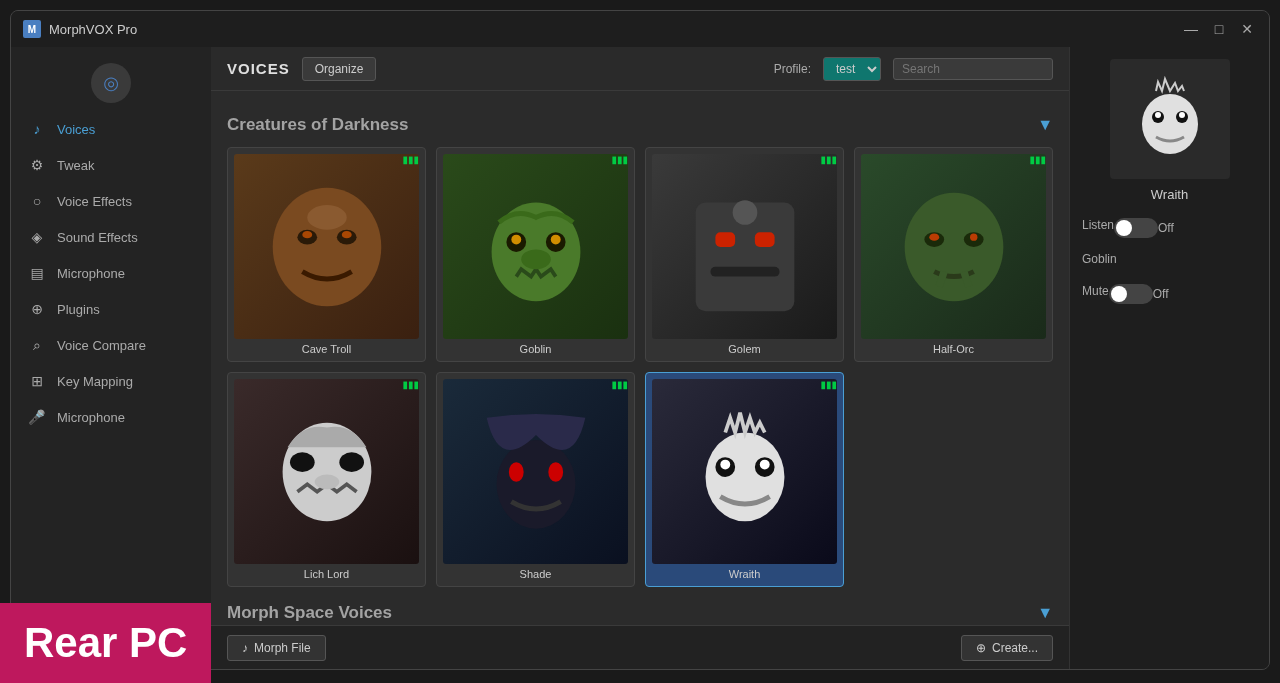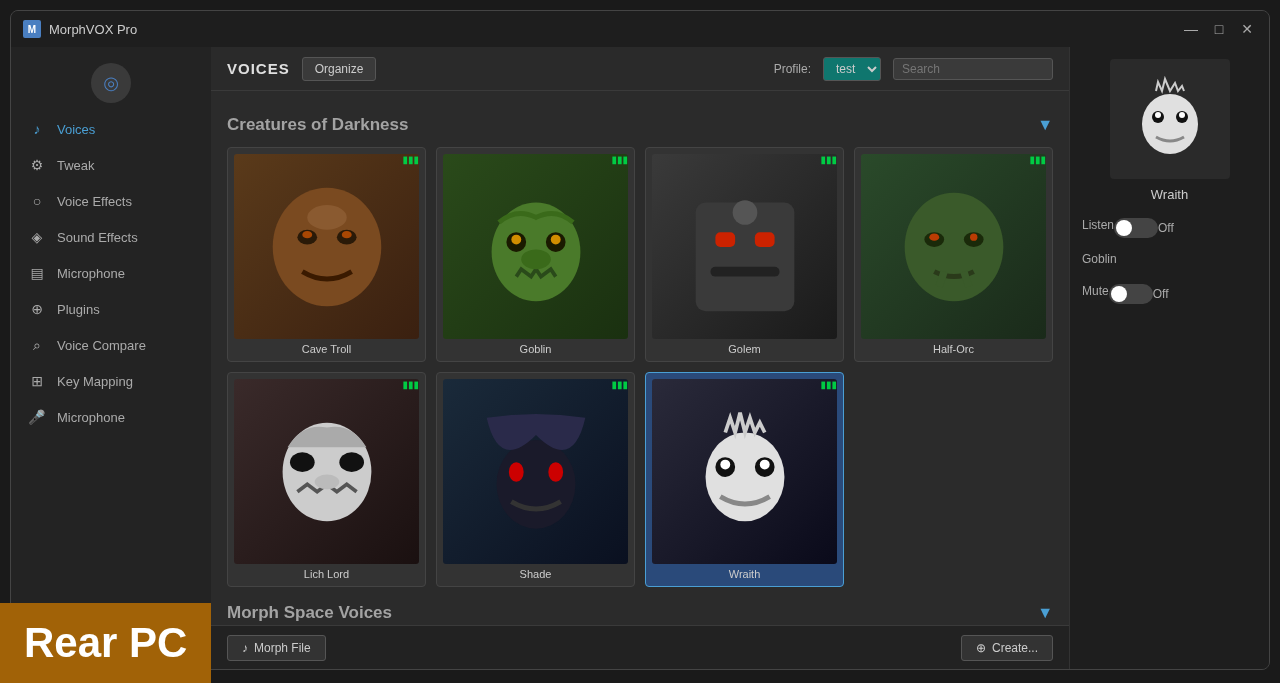--- a/index.html
+++ b/index.html
@@ -72,21 +72,21 @@
     .control-row { width: 100%; display: flex; flex-direction: row; margin-bottom: 14px; }
     .control-label { color: #aaa; font-size: 12px; margin-bottom: 4px; }
     .toggle-row { display: flex; align-items: center; gap: 0; }
     .toggle { width: 44px; height: 20px; border-radius: 10px; background: #444; position: relative; cursor: pointer; flex-shrink: 0; }
     .toggle.on { background: #4a9fd4; }
     .toggle-knob { width: 16px; height: 16px; background: white; border-radius: 50%; position: absolute; top: 2px; left: 2px; transition: left 0.2s; }
     .toggle.on .toggle-knob { left: 26px; }
     .toggle-state { color: #aaa; font-size: 12px; }
 
     
-    .watermark { position: absolute; bottom: 0; left: 0; background: #a16207; padding: 16px 24px; z-index: 100; }
+    .watermark { position: absolute; bottom: 0; left: 0; background: #be185d; padding: 16px 24px; z-index: 100; }
     .watermark-text { color: white; font-size: 42px; font-weight: 900; }
 
     
     .face-svg { width: 80%; height: 80%; }
 
     .category-section { margin-bottom: 4px; }
   </style>
 </head>
 <body>
 

